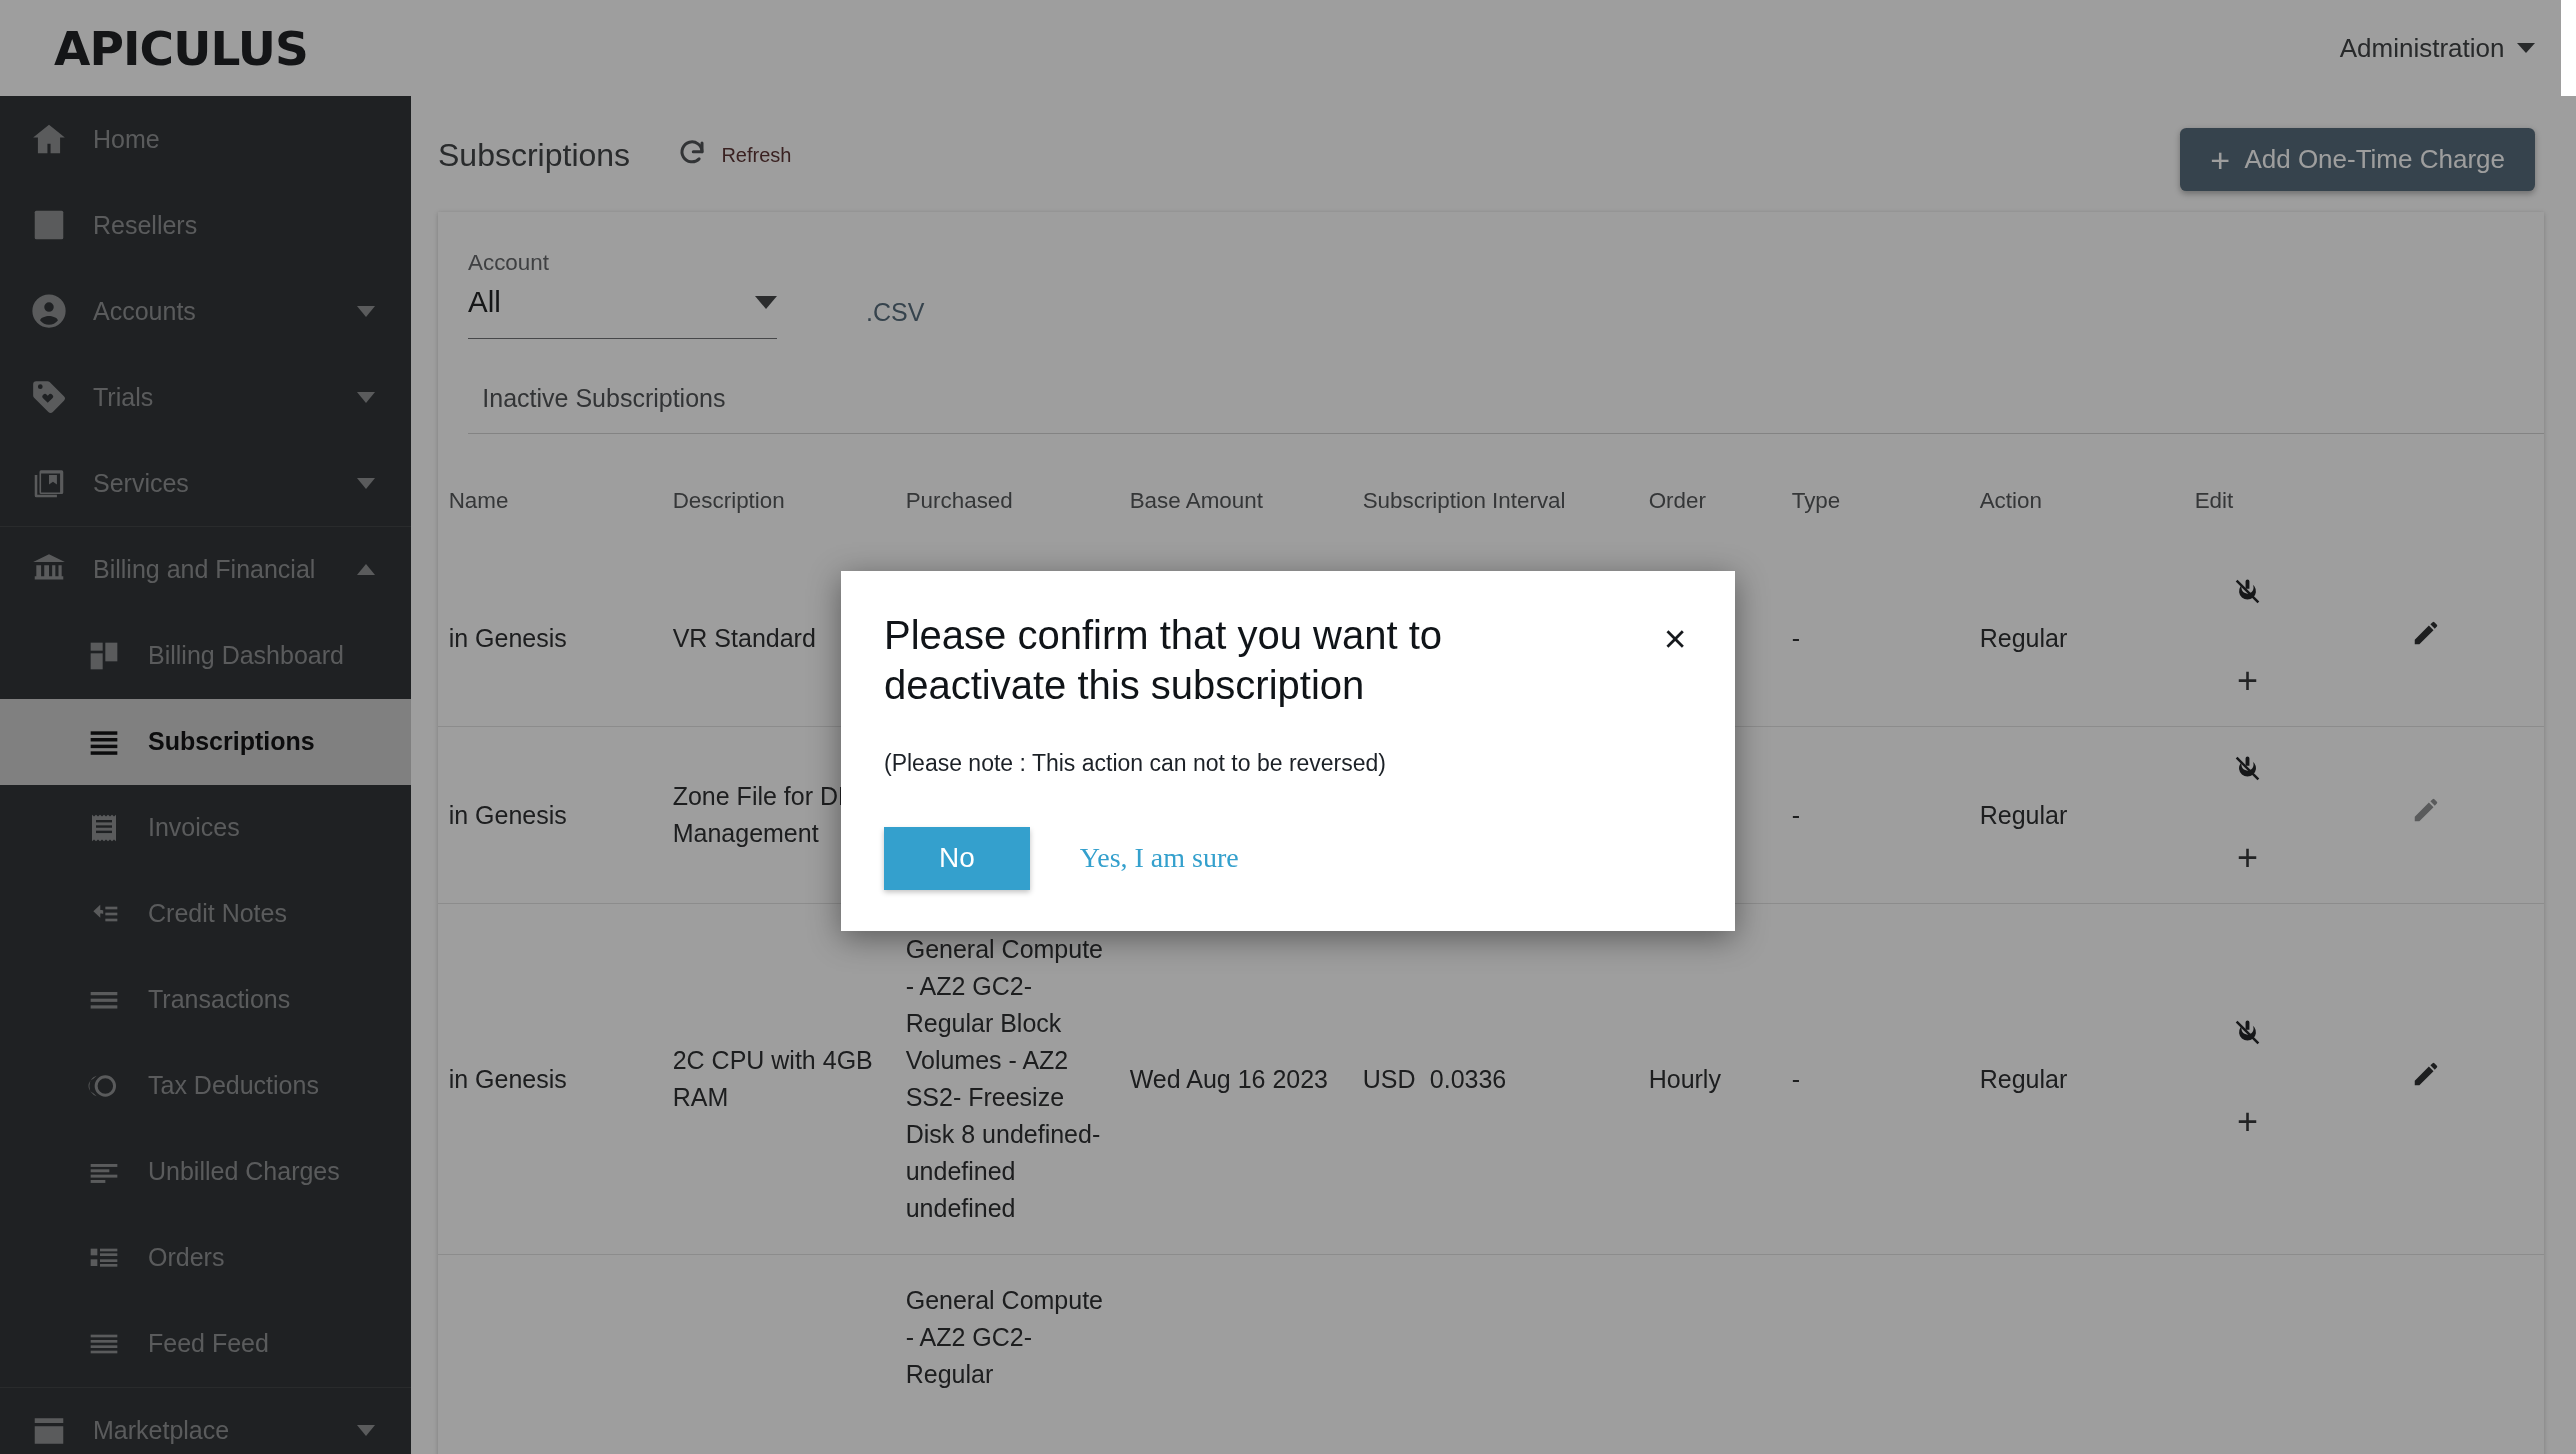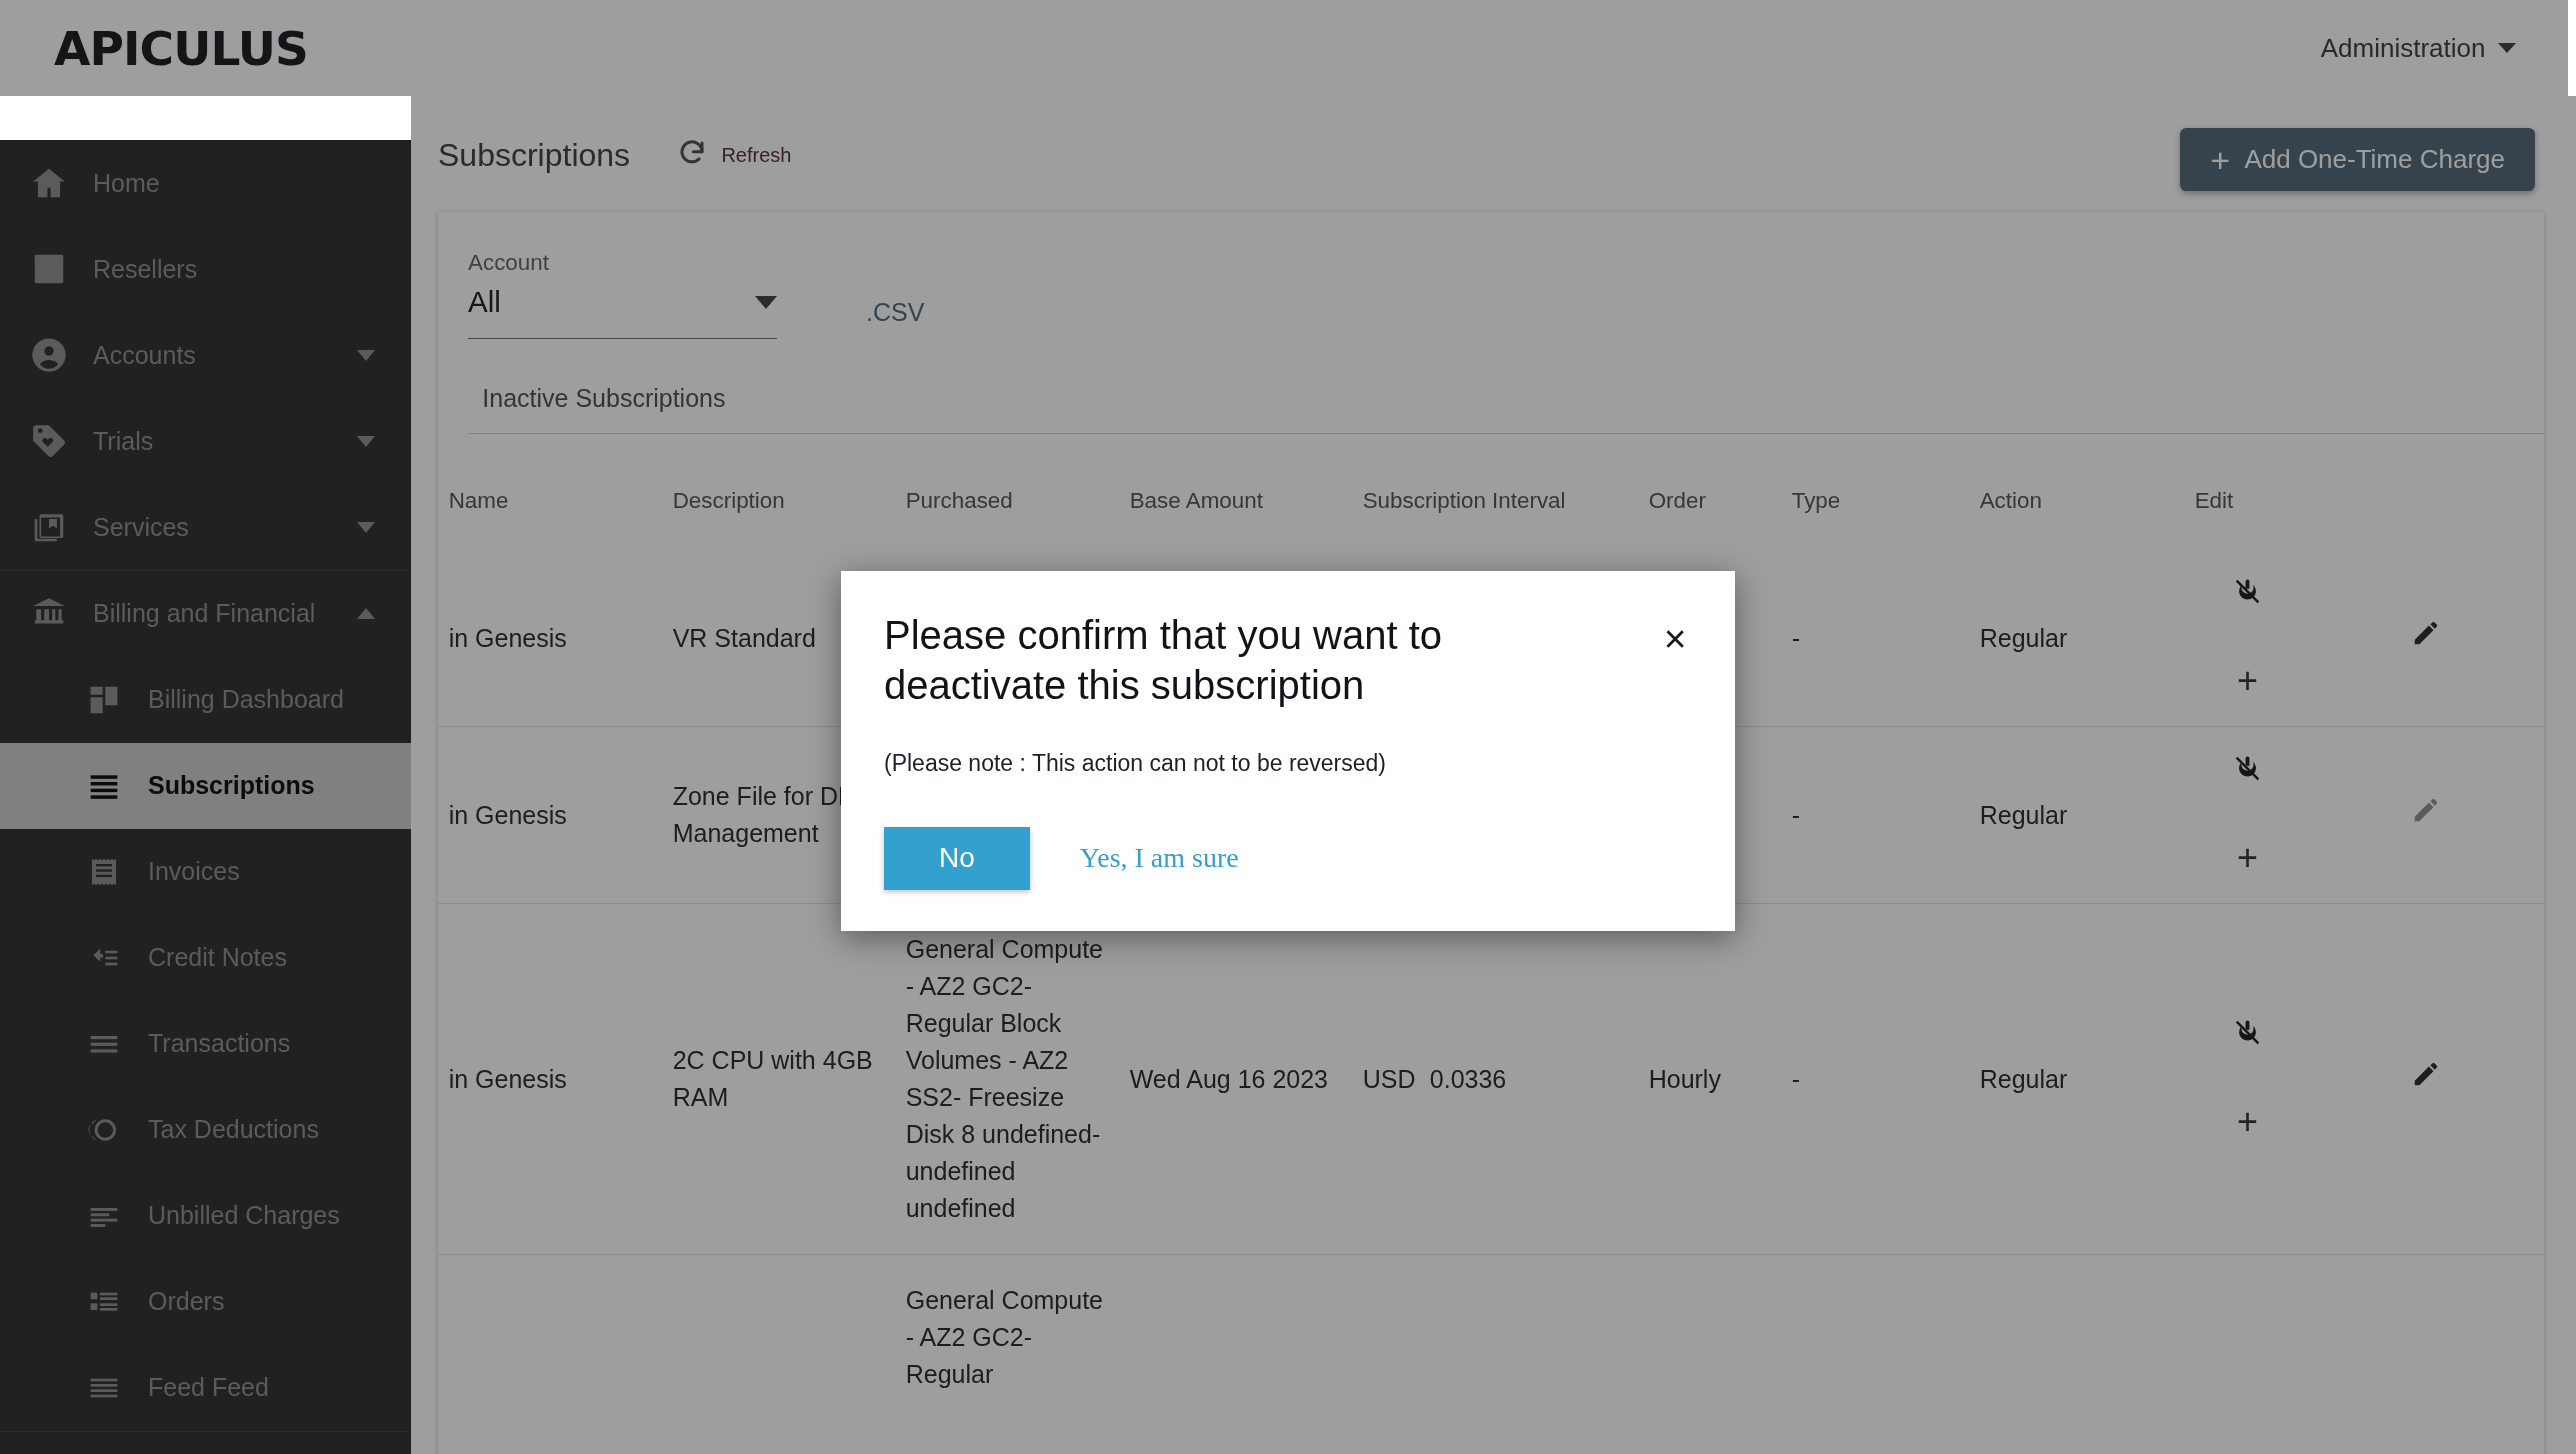--- a/index.html
+++ b/index.html
@@ -11,24 +11,24 @@
   }
 
   
   #app {
     position: absolute; inset: 0;
     filter: brightness(0.62) saturate(0.25);
   }
 
   
   .topbar {
-    position: absolute; top: 0; left: 0; right: 8px; height: 96px;
+    position: absolute; top: 0; left: 0; right: 15px; height: 96px;
     background: #ffffff;
     display: flex; align-items: center; justify-content: space-between;
-    padding: 0 52px 0 54px;
+    padding: 0 26px 0 54px;
     z-index: 5;
   }
   .logo {
     font-size: 47px; font-weight: 700; letter-spacing: -0.9px;
     color: #1b232c; font-family: "DejaVu Sans", sans-serif;
   }
   .admin-menu {
     display: flex; align-items: center; gap: 12.5px;
     font-size: 26px; color: #3b444e;
   }
@@ -37,21 +37,20 @@
     border-left: 9px solid transparent;
     border-right: 9px solid transparent;
     border-top: 10.7px solid #3b444e;
   }
 
   
   .sidebar {
     position: absolute; top: 96px; left: 0; bottom: 0; width: 411px;
     background: #2b3742;
     overflow: hidden;
-    margin-top: 44px;
   }
   .nav-item {
     display: flex; align-items: center;
     height: 86px; padding: 0 36px 0 27px;
     color: #8b949c; font-size: 25px;
     position: relative;
   }
   .nav-item .ico {
     width: 43px; height: 43px; margin-right: 23px;
     display: flex; align-items: center; justify-content: center;

